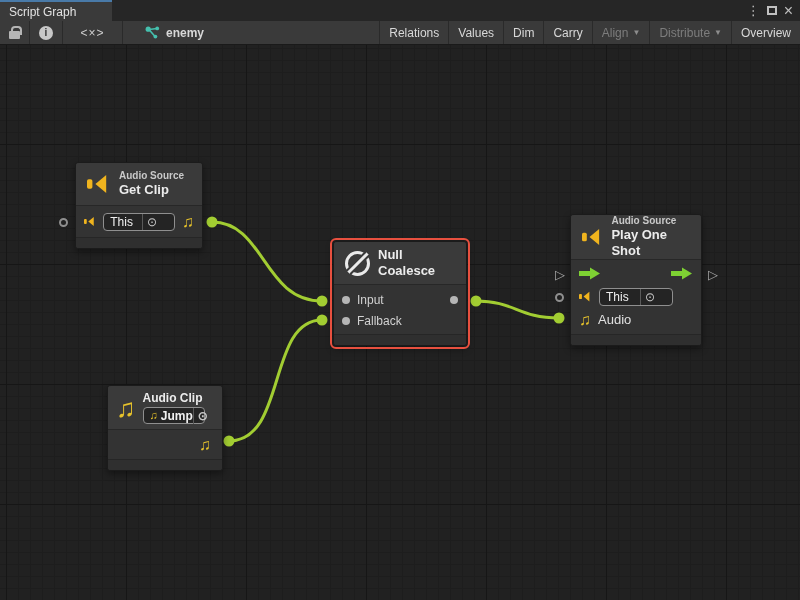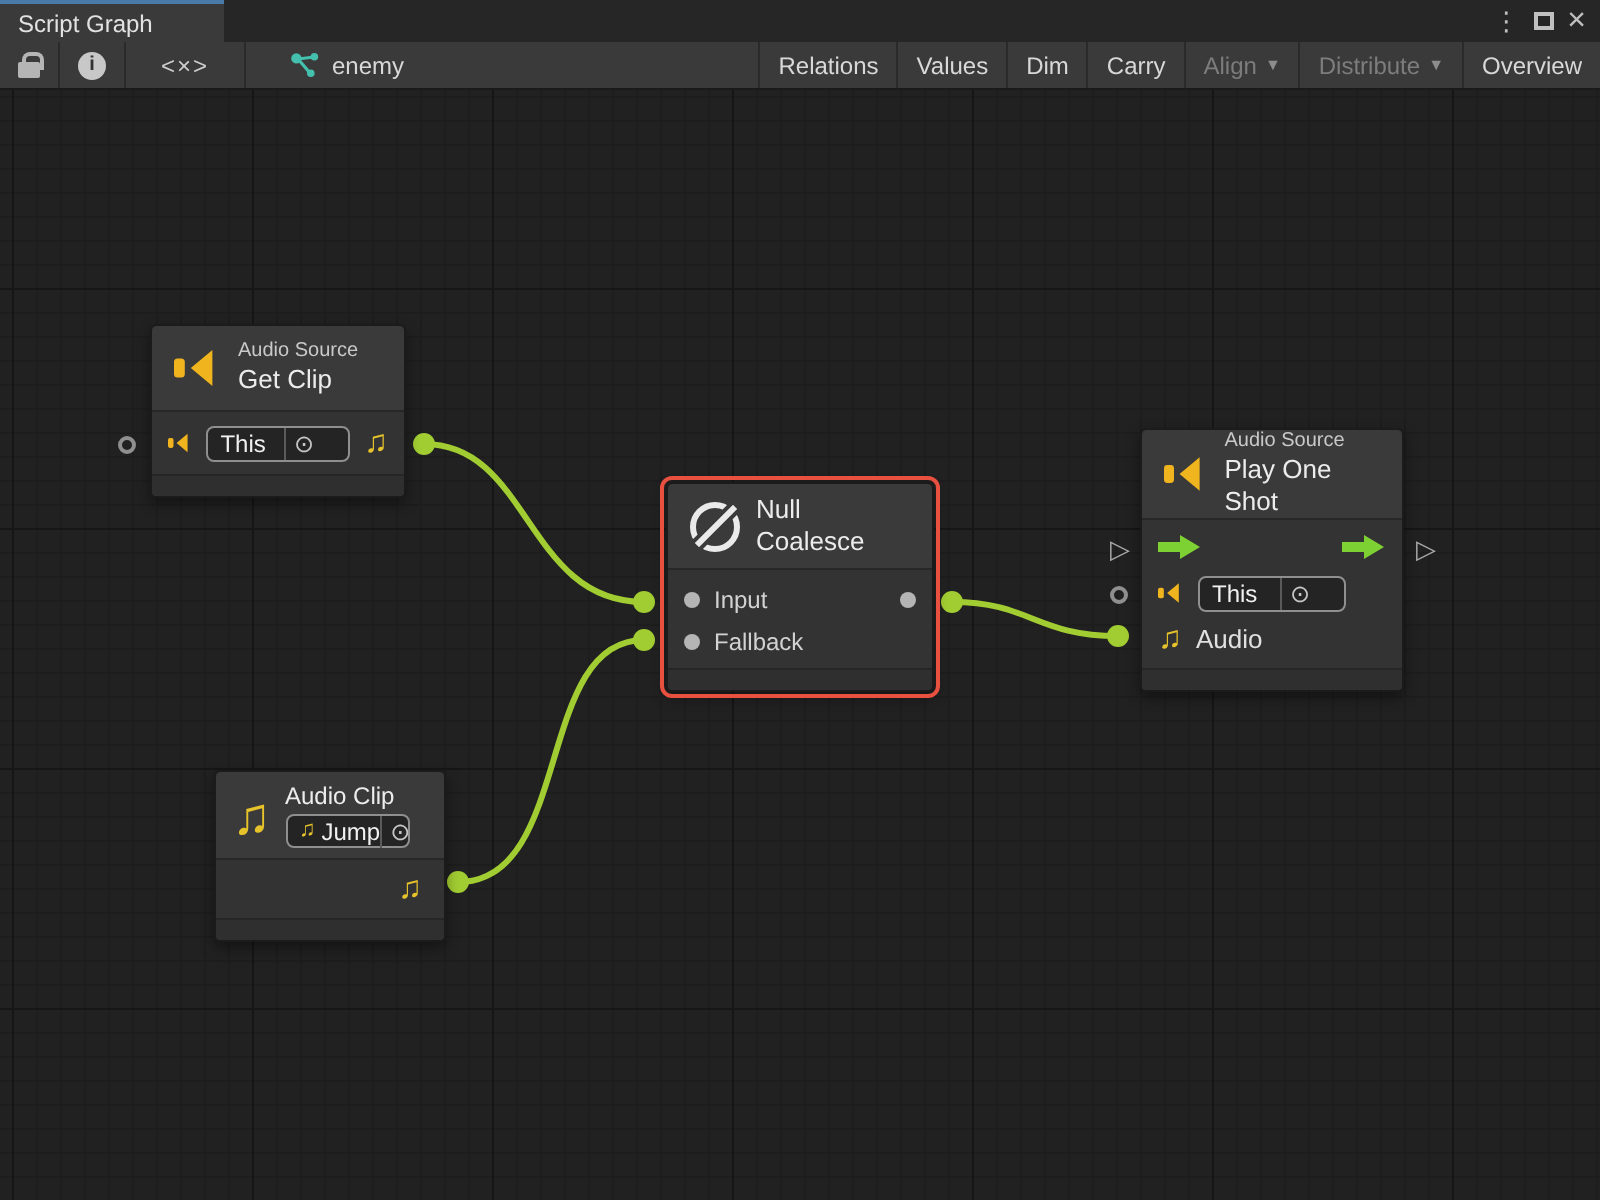--- a/index.html
+++ b/index.html
@@ -56,21 +56,21 @@
               linear-gradient(90deg, #1d1d1d 1px, transparent 1px);
             background-size:120px 120px, 120px 120px, 12px 12px, 12px 12px;
             background-position:0 99px, 6px 0, 0 3px, 6px 0; }
   .wires { position:absolute; inset:0; pointer-events:none; }
 
   
   .node { position:absolute; background:#333333; border:1px solid #1b1b1b;
           border-radius:3px; box-shadow:0 3px 7px rgba(0,0,0,.4); cursor:grab; }
   .node .hdr { background:#3a3a3a; border-bottom:1px solid #272727;
                border-radius:3px 3px 0 0; display:flex; align-items:center;
-               gap:8px; padding:0 11px; }
+               gap:8px; padding:0 11px;font-weight:bold; }
   .node .titles { display:flex; flex-direction:column; justify-content:center; }
   .cat { font-size:10px; color:#c9c9c9; line-height:12px; }
   .ttl { font-size:13px; color:#ececec; line-height:16px; }
   .node .ftr { height:11px; background:#2f2f2f; border-top:1px solid #262626;
                border-radius:0 0 3px 3px; }
   .prow { display:flex; align-items:center; gap:7px; padding:0 8px;
           font-size:12px; color:#d2d2d2; }
   .selected { outline:2px solid #e8503f; outline-offset:1px; }
 
   .objfield { display:flex; align-items:center; background:#242424;
@@ -133,21 +133,21 @@
   <div class="toolbar">
     <div class="tcell">
       <span class="lock-icon"></span>
     </div>
     <div class="tcell">
       <span class="info-icon">i</span>
     </div>
     <div class="tcell" style="min-width:60px">
       <span class="code-glyph">&lt;×&gt;</span>
     </div>
-    <div class="tcell crumb nopointer" style="border-right:none; padding-left:22px;">
+    <div class="tcell crumb nopointer" style="border-right:none; padding-left:22px;font-weight:bold;">
       <svg width="15" height="13" viewBox="0 0 15 13">
         <line x1="4" y1="3.5" x2="12" y2="2.5" stroke="#45c0ae" stroke-width="1.6"></line>
         <line x1="4" y1="3.5" x2="10" y2="10.5" stroke="#45c0ae" stroke-width="1.6"></line>
         <circle cx="3.2" cy="3.2" r="2.6" fill="#45c0ae"></circle>
         <circle cx="12.2" cy="2.4" r="1.9" fill="#45c0ae"></circle>
         <circle cx="10.4" cy="10.6" r="1.9" fill="#45c0ae"></circle>
       </svg>
       <span>enemy</span>
     </div>
 

